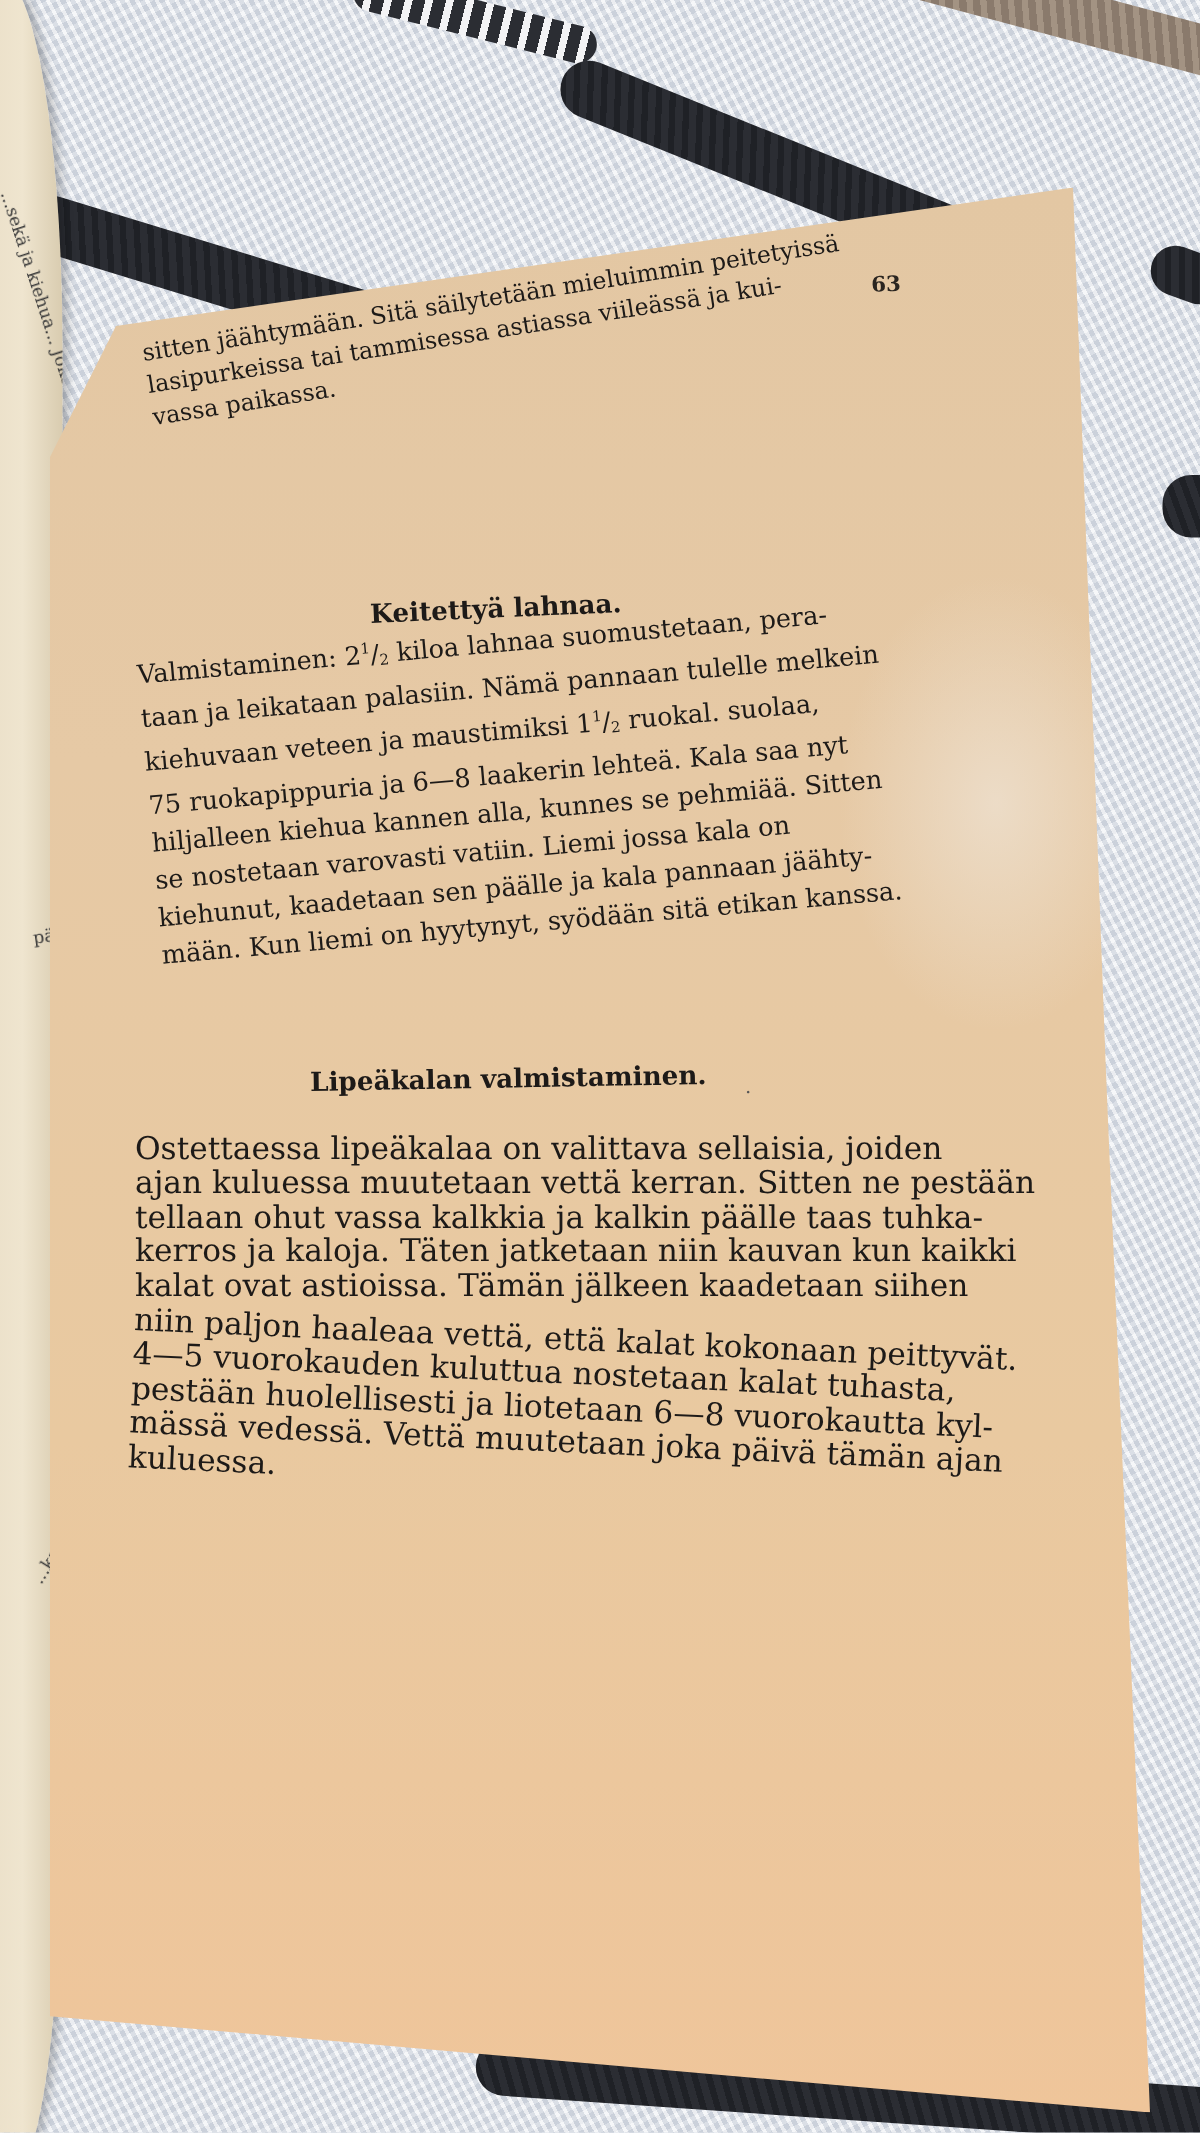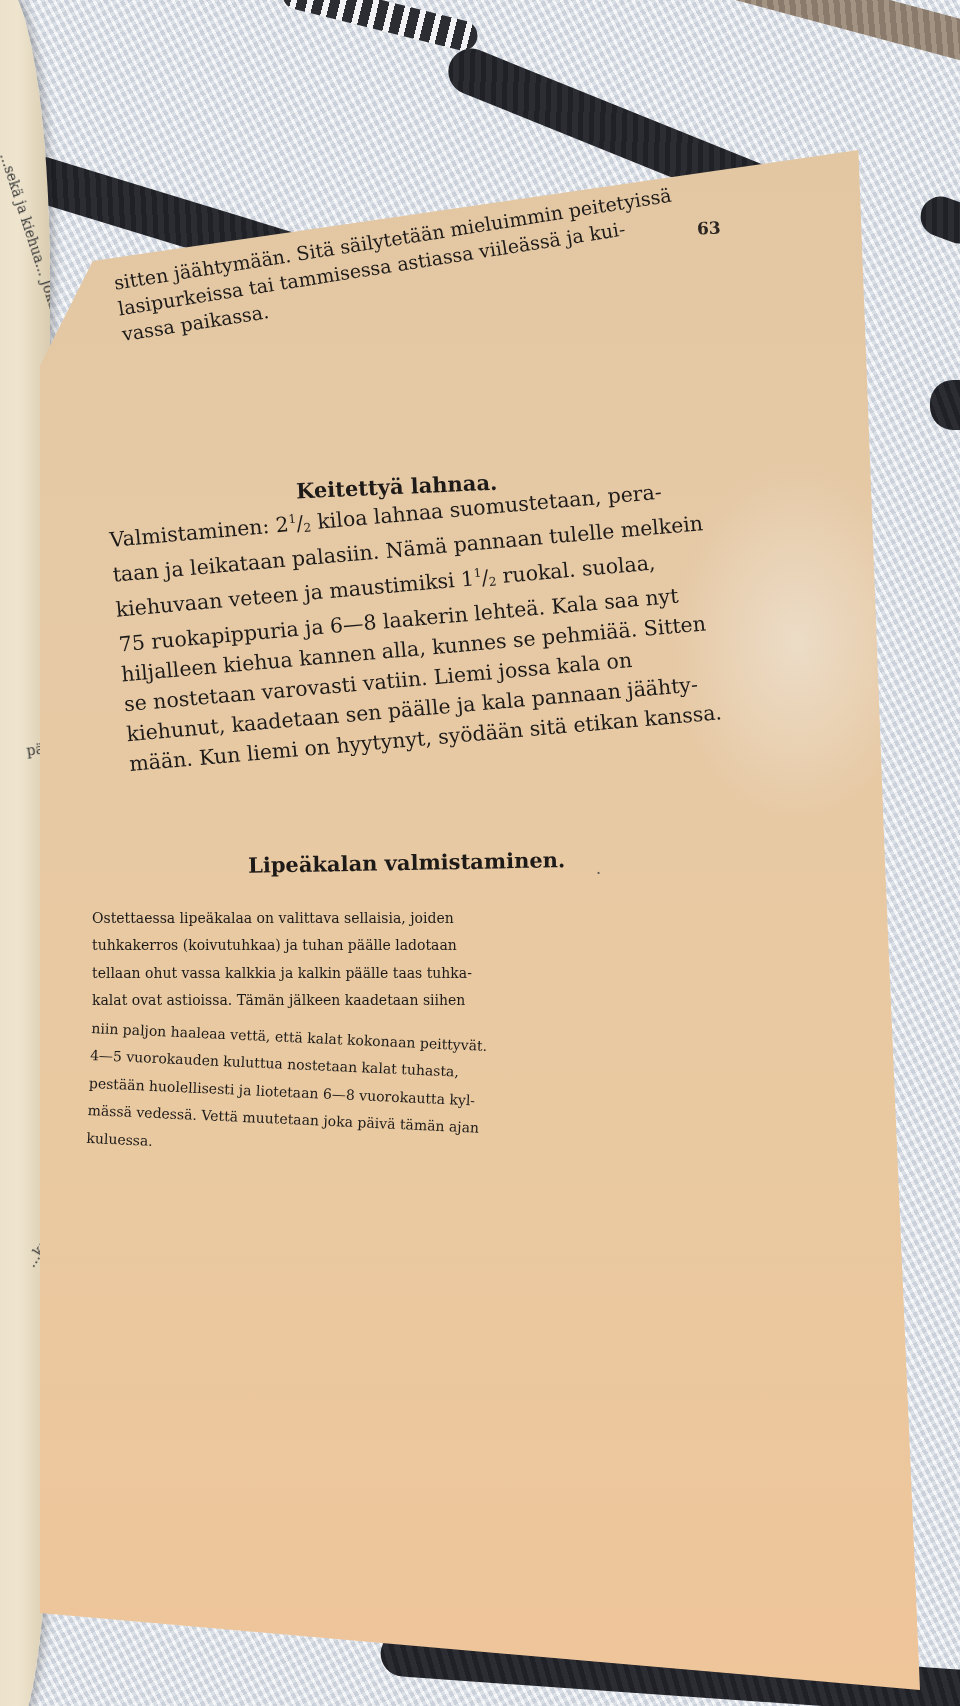--- a/index.html
+++ b/index.html
@@ -54,21 +54,21 @@
     position: absolute; left: 697px; top: 218px; font-size: 17px; font-weight: bold;
     color: #2a2520; transform: rotate(-2deg);
   }
   .block { position: absolute; color: #1d1a18; font-family: "DejaVu Serif", serif; }
   .block p { margin: 0; white-space: nowrap; }
 
   .intro { left: 112px; top: 270px; transform: rotate(-9deg); transform-origin: left top; font-size: 19px; line-height: 26px; }
   .title1 { left: 296px; top: 474px; font-size: 21px; font-weight: bold; transform: rotate(-2.5deg); }
   .recipe1 { left: 108px; top: 520px; font-size: 20.5px; line-height: 30px; transform: rotate(-5deg); transform-origin: left top; }
   .title2 { left: 248px; top: 850px; font-size: 21px; font-weight: bold; transform: rotate(-1deg); }
-  .recipe2 { left: 92px; top: 905px; font-size: 14px; line-height: 27.4px; }
+  .recipe2 { left: 108px; top: 905px; font-size: 25px; line-height: 27.4px; }
   .recipe2 .curve { transform: rotate(2.6deg); transform-origin: left top; }
   .sup { font-size: 12px; vertical-align: 8px; }
   .sub { font-size: 12px; vertical-align: -2px; }
   .dot-mark { position: absolute; left: 596px; top: 864px; font-size: 16px; color: #555; }
 </style>
 </head>
 <body>
 
 <div class="stripe s3"></div>
 <div class="stripe s4"></div>
@@ -109,22 +109,23 @@
   <p>se nostetaan varovasti vatiin. Liemi jossa kala on</p>
   <p>kiehunut, kaadetaan sen päälle ja kala pannaan jäähty-</p>
   <p>mään. Kun liemi on hyytynyt, syödään sitä etikan kanssa.</p>
 </div>
 
 <div class="block title2">Lipeäkalan valmistaminen.</div>
 <div class="dot-mark">·</div>
 
 <div class="block recipe2">
   <p>Ostettaessa lipeäkalaa on valittava sellaisia, joiden</p>
-  <p>tuhkakerros (koivutuhkaa) ja tuhan päälle ladotaan</p>
+  <p>ajan kuluessa muutetaan vettä kerran. Sitten ne pestään</p>
   <p>tellaan ohut vassa kalkkia ja kalkin päälle taas tuhka-</p>
+  <p>kerros ja kaloja. Täten jatketaan niin kauvan kun kaikki</p>
   <p>kalat ovat astioissa. Tämän jälkeen kaadetaan siihen</p>
   <div class="curve">
     <p>niin paljon haaleaa vettä, että kalat kokonaan peittyvät.</p>
     <p>4—5 vuorokauden kuluttua nostetaan kalat tuhasta,</p>
     <p>pestään huolellisesti ja liotetaan 6—8 vuorokautta kyl-</p>
     <p>mässä vedessä. Vettä muutetaan joka päivä tämän ajan</p>
     <p>kuluessa.</p>
   </div>
 </div>
 

